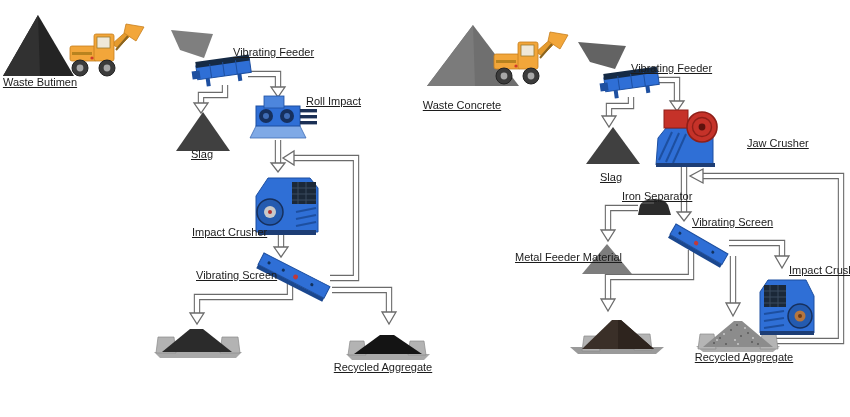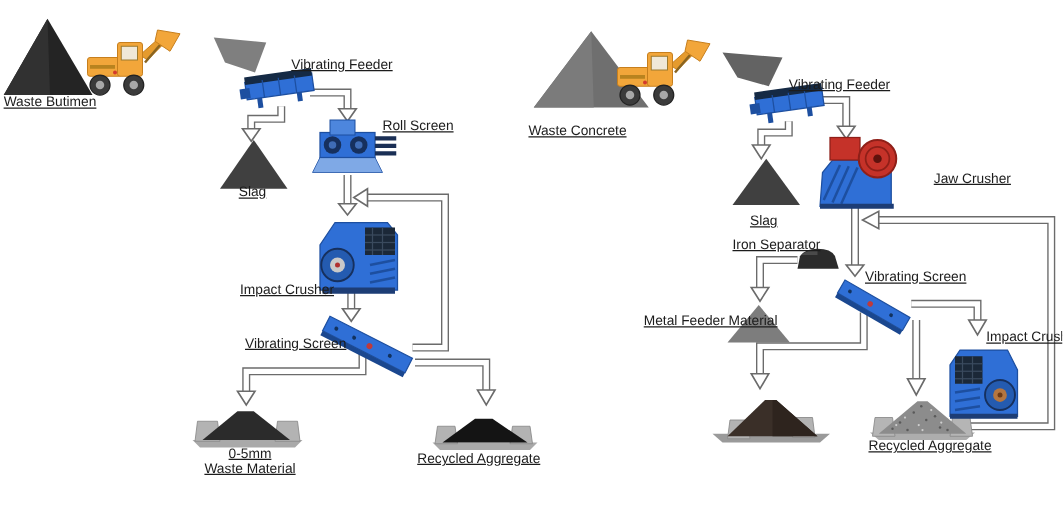--- a/index.html
+++ b/index.html
@@ -279,33 +279,29 @@
     <line x1="764" y1="328" x2="784" y2="325" stroke="#1d4fa0" stroke-width="2"></line>
     <circle cx="800" cy="316" r="12" fill="#245bb0" stroke="#16305e" stroke-width="1.5"></circle>
     <circle cx="800" cy="316" r="5.5" fill="#b5763f"></circle>
     <circle cx="800" cy="316" r="2" fill="#6e3a14"></circle>
     <rect x="760" y="331" width="54" height="4" fill="#1d3d75"></rect>
   </g>
 </svg>
 
   <div class="lbl c" style="left:40px;top:76px;">Waste Butimen</div>
   <div class="lbl" style="left:233px;top:46px;">Vibrating Feeder</div>
-  <div class="lbl" style="left:306px;top:95px;">Roll Screen</div>
+  <div class="lbl" style="left:306px;top:95px;">Roll Impact</div>
   <div class="lbl c" style="left:202px;top:148px;">Slag</div>
   <div class="lbl" style="left:192px;top:226px;">Impact Crusher</div>
   <div class="lbl" style="left:196px;top:269px;">Vibrating Screen</div>
-  <div class="lbl c" style="left:200px;top:357px;">
-    <span style="display:block;">0-5mm</span>
-    <span style="display:block;">Waste Material</span>
-  </div>
   <div class="lbl c" style="left:383px;top:361px;">Recycled Aggregate</div>
 
   <div class="lbl c" style="left:462px;top:99px;">Waste Concrete</div>
   <div class="lbl" style="left:631px;top:62px;">Vibrating Feeder</div>
   <div class="lbl" style="left:747px;top:137px;">Jaw Crusher</div>
   <div class="lbl c" style="left:611px;top:171px;">Slag</div>
-  <div class="lbl" style="left:586px;top:190px;">Iron Separator</div>
+  <div class="lbl" style="left:622px;top:190px;">Iron Separator</div>
   <div class="lbl" style="left:515px;top:251px;">Metal Feeder Material</div>
   <div class="lbl" style="left:692px;top:216px;">Vibrating Screen</div>
   <div class="lbl" style="left:789px;top:264px;">Impact Crusher</div>
   <div class="lbl c" style="left:744px;top:351px;">Recycled Aggregate</div>
 
 </div>
 
 </body></html>

